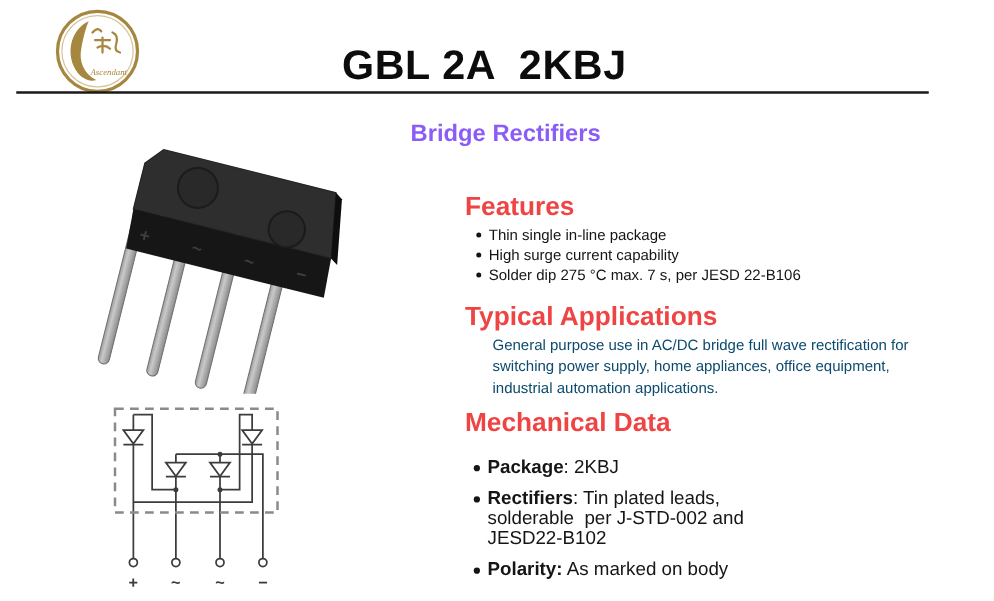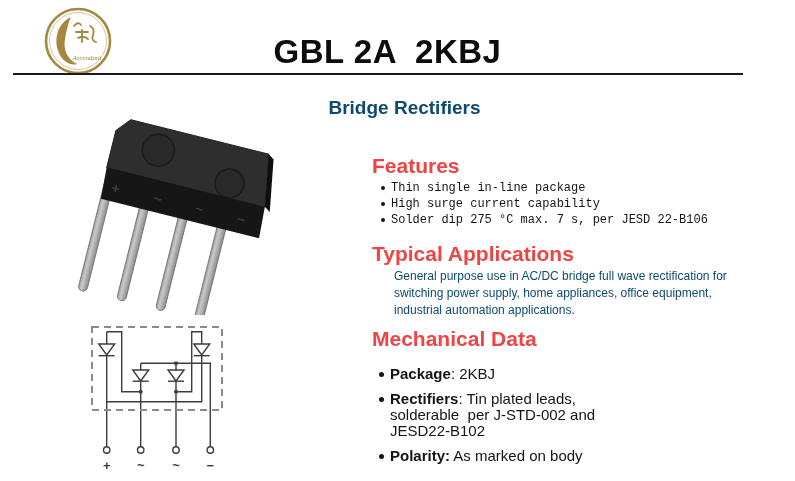--- a/index.html
+++ b/index.html
@@ -15,33 +15,33 @@
     position:absolute; left:0; top:33px; width:775px; text-align:center;
     font-size:33px; font-weight:bold; letter-spacing:0.5px; color:#0c0c0c;
     white-space:pre;
   }
   .header-rule {
     position:absolute; left:13px; top:73px; width:730px; height:2px;
     background:#1a1a1a;
   }
   .page-title {
     position:absolute; left:0; top:97px; width:795px; text-align:center;
-    font-size:19px; font-weight:bold; color:#0c4a6e;padding-left:14px;
+    font-size:19px; font-weight:bold; color:#8b5cf6;padding-left:14px;
   }
   
   .photo-svg { position:absolute; left:55px; top:110px; }
   .schematic-svg { position:absolute; left:75px; top:315px; }
   
   .col { position:absolute; left:372px; top:156px; width:400px; }
   .col h3 { font-size:21px; font-weight:bold; line-height:19px; margin:0 0 5px 0; color:#ef4444; }
   .sec-apps h3 { margin-top:16px; }
   .sec-mech h3 { margin-top:10px; margin-bottom:18px; }
   ul.plain { list-style:none; }
   .feat li {
-    position:relative; padding-left:19px; font-size:12px; line-height:16px; color:#151515;font-family:Liberation Mono, monospace;
+    position:relative; padding-left:19px; font-size:12px; line-height:16px; color:#151515;
   }
   .feat li::before {
     content:""; position:absolute; left:9px; top:6px; width:4px; height:4px;
     border-radius:50%; background:#151515;
   }
   .apps-body {
     font-size:12px; line-height:17px; padding-left:22px; width:362px; color:#0c4a6e;
   }
   .mech li {
     position:relative; padding-left:18px; font-size:15px; line-height:16px; color:#151515;

